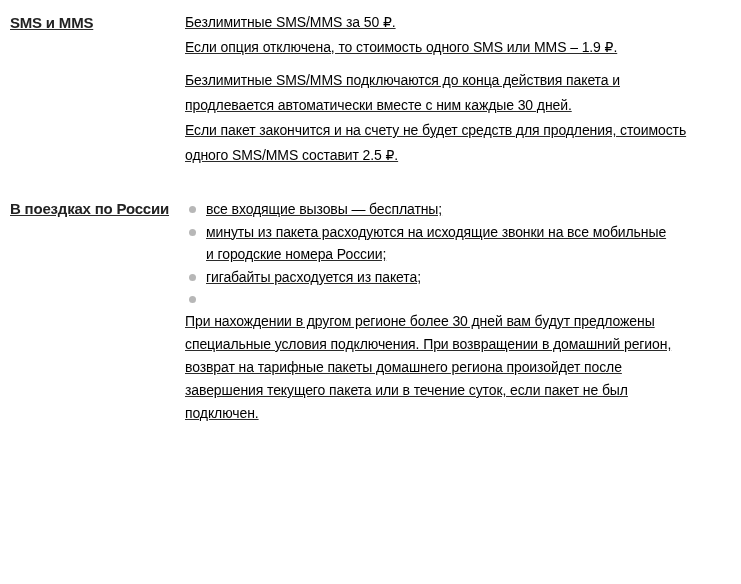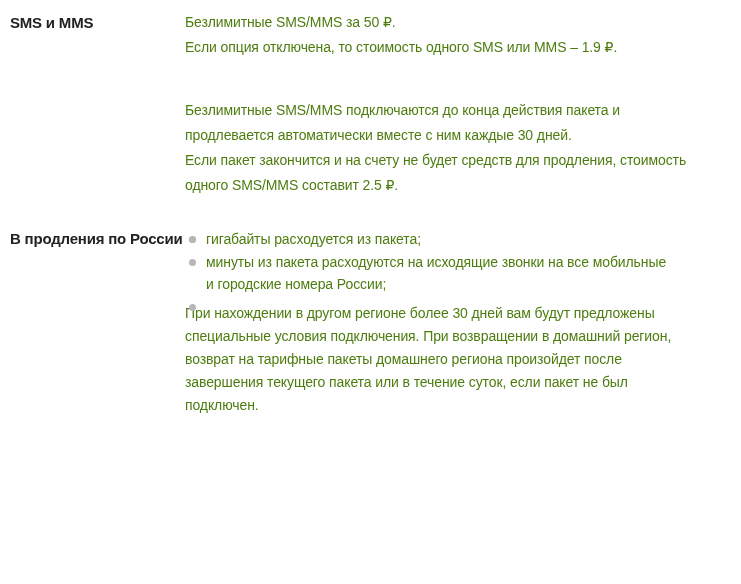--- a/index.html
+++ b/index.html
@@ -10,47 +10,48 @@
   .page {
     position: relative;
     box-sizing: border-box;
     width: 741px;
     height: 448px;
     background: #ffffff;
     padding: 10px 0 0 10px;
     overflow: hidden;
     font-family: "Liberation Sans", "DejaVu Sans", sans-serif;
     color: #2b2b2b;
+    text-decoration: underline;
   }
   .row {
     display: grid;
     grid-template-columns: 175px 1fr;
   }
   .row-travel {
     margin-top: 28px;
   }
   .term {
     font-weight: bold;
     font-size: 15px;
     line-height: 25px;
     letter-spacing: -0.2px;
     color: #222222;
   }
   .def {
     font-size: 14px;
     letter-spacing: -0.1px;
-    color: #4d7c0f;
+    color: #000000;
   }
   .para {
     margin: 0;
     line-height: 25px;
     white-space: pre-line;
   }
   .para-gap {
-    margin-top: 38px;
+    margin-top: 8px;
   }
   .bullets {
     margin: 2px 0 0 0;
     padding: 0;
     list-style: none;
   }
   .bullets li {
     position: relative;
     padding-left: 21px;
     line-height: 22.5px;
@@ -61,21 +62,21 @@
     top: 8px;
     width: 7px;
     height: 7px;
     border-radius: 50%;
     background: #b7b7b7;
   }
   .bullet-text {
     white-space: pre-line;
   }
   .outro {
-    margin-top: 6px;
+    margin-top: 22px;
     line-height: 23px;
   }
 </style>
 </head>
 <body>
 
 <div class="page">
 
   <section class="row">
     <div class="term">SMS и MMS</div>
@@ -83,34 +84,35 @@
       <p class="para">Безлимитные SMS/MMS за 50 ₽.
 Если опция отключена, то стоимость одного SMS или MMS – 1.9 ₽.</p>
       <p class="para para-gap">Безлимитные SMS/MMS подключаются до конца действия пакета и
 продлевается автоматически вместе с ним каждые 30 дней.
 Если пакет закончится и на счету не будет средств для продления, стоимость
 одного SMS/MMS составит 2.5 ₽.</p>
     </div>
   </section>
 
   <section class="row row-travel">
-    <div class="term">В продления по России</div>
+    <div class="term">В поездках по России</div>
     <div class="def">
       <ul class="bullets">
         <li>
           <span class="bullet-dot"></span>
-        </li>
-        <li>
-          <span class="bullet-dot"></span>
-          <span class="bullet-text">гигабайты расходуется из пакета;</span>
+          <span class="bullet-text">все входящие вызовы — бесплатны;</span>
         </li>
         <li>
           <span class="bullet-dot"></span>
           <span class="bullet-text">минуты из пакета расходуются на исходящие звонки на все мобильные
 и городские номера России;</span>
+        </li>
+        <li>
+          <span class="bullet-dot"></span>
+          <span class="bullet-text">гигабайты расходуется из пакета;</span>
         </li>
         <li>
           <span class="bullet-dot"></span>
         </li>
       </ul>
       <p class="para outro">При нахождении в другом регионе более 30 дней вам будут предложены
 специальные условия подключения. При возвращении в домашний регион,
 возврат на тарифные пакеты домашнего региона произойдет после
 завершения текущего пакета или в течение суток, если пакет не был
 подключен.</p>

